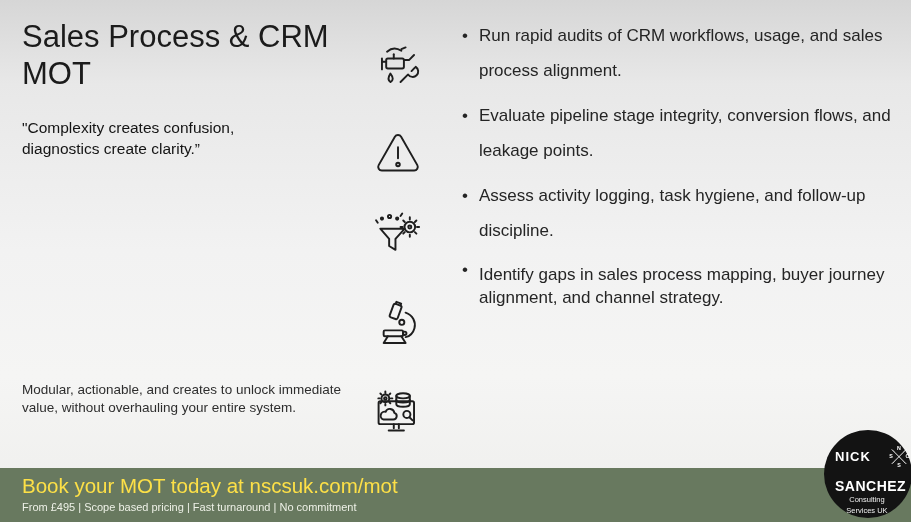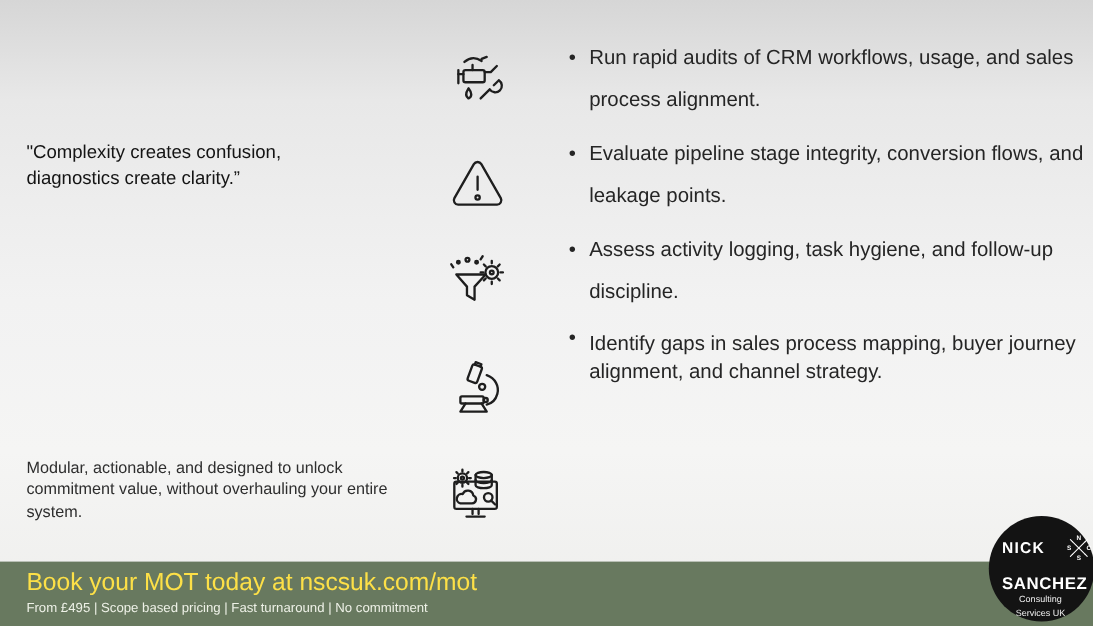--- a/index.html
+++ b/index.html
@@ -11,21 +11,21 @@
   .title{position:absolute;left:22px;top:18px;width:330px;font-size:31px;line-height:1.2;font-weight:400;color:#1b1b1b;}
   .quote{position:absolute;left:22px;top:117px;width:330px;font-size:15.5px;line-height:1.36;color:#141414;white-space:pre-line;}
   .para{position:absolute;left:22px;width:324px;font-size:13.5px;line-height:1.36;color:#2e2e2e;}
   .para1{top:232px}
   .para2{top:381px}
 
   .icon{position:absolute;left:371px;width:54px;height:54px;}
   .icon svg{width:100%;height:100%;stroke:#1e1e1e;fill:none;stroke-width:2.3;stroke-linecap:round;stroke-linejoin:round;}
   .icon1{top:39px}.icon2{top:127px}.icon3{top:211px}.icon4{top:300px}.icon5{top:387px}
 
-  .bullets{position:absolute;left:460px;top:18px;width:432px;list-style:none;margin:12px;padding:0;}
+  .bullets{position:absolute;left:460px;top:18px;width:432px;list-style:none;margin:0;padding:0;}
   .bullets li{position:relative;padding-left:19px;font-size:17px;line-height:35px;color:#252525;margin-bottom:10px;}
   .bullets li::before{content:"\2022";position:absolute;left:2px;top:0;}
   .bullets li:nth-child(4){line-height:23px;margin-bottom:8px;padding-top:5px;}
 
   .footer{position:absolute;left:0;top:468px;width:911px;height:54px;background:#68795f;}
   .cta{position:absolute;left:22px;top:6px;font-size:20.5px;color:#fde047;}
   .meta{position:absolute;left:22px;top:33px;font-size:11px;color:#eef1e7;}
 
   .logo{position:absolute;left:824px;top:430px;width:88px;height:88px;border-radius:50%;background:#131313;color:#fff;}
   .logo-inner{position:absolute;left:11px;top:15px;width:68px;}
@@ -35,23 +35,24 @@
   .monogram svg{width:100%;height:100%;stroke:#fff;fill:none;stroke-width:1.4;stroke-linecap:round;}
   .monogram text{fill:#fff;stroke:none;font-family:"Liberation Sans",sans-serif;font-size:8px;font-weight:bold;}
   .sanchez{font-size:14px;font-weight:bold;letter-spacing:0.5px;margin-top:11px;}
   .logo-sub{font-size:7.5px;text-align:center;line-height:1.3;color:#f0f0f0;width:64px;margin-top:1px;}
 </style>
 </head>
 <body>
 
 <div class="slide">
 
+  <div class="title">Sales Process &amp; CRM MOT</div>
   <div class="quote">"Complexity creates confusion,
 diagnostics create clarity.”</div>
-  <div class="para para2">Modular, actionable, and designed to unlock commitment value, without overhauling your entire system.</div>
+  <div class="para para2">Modular, actionable, and creates to unlock immediate value, without overhauling your entire system.</div>
 
   <div class="icon icon1">
     <svg viewBox="0 0 64 64">
       <path d="M13 23 v13"></path>
       <path d="M13 27 h5"></path>
       <rect x="18" y="23" width="21" height="12" rx="2"></rect>
       <path d="M39 25 h6 l6 -6"></path>
       <path d="M27 23 v-5"></path>
       <path d="M19 15 q8 -7 17 -1"></path>
       <path d="M36 12 l5 -2"></path>

